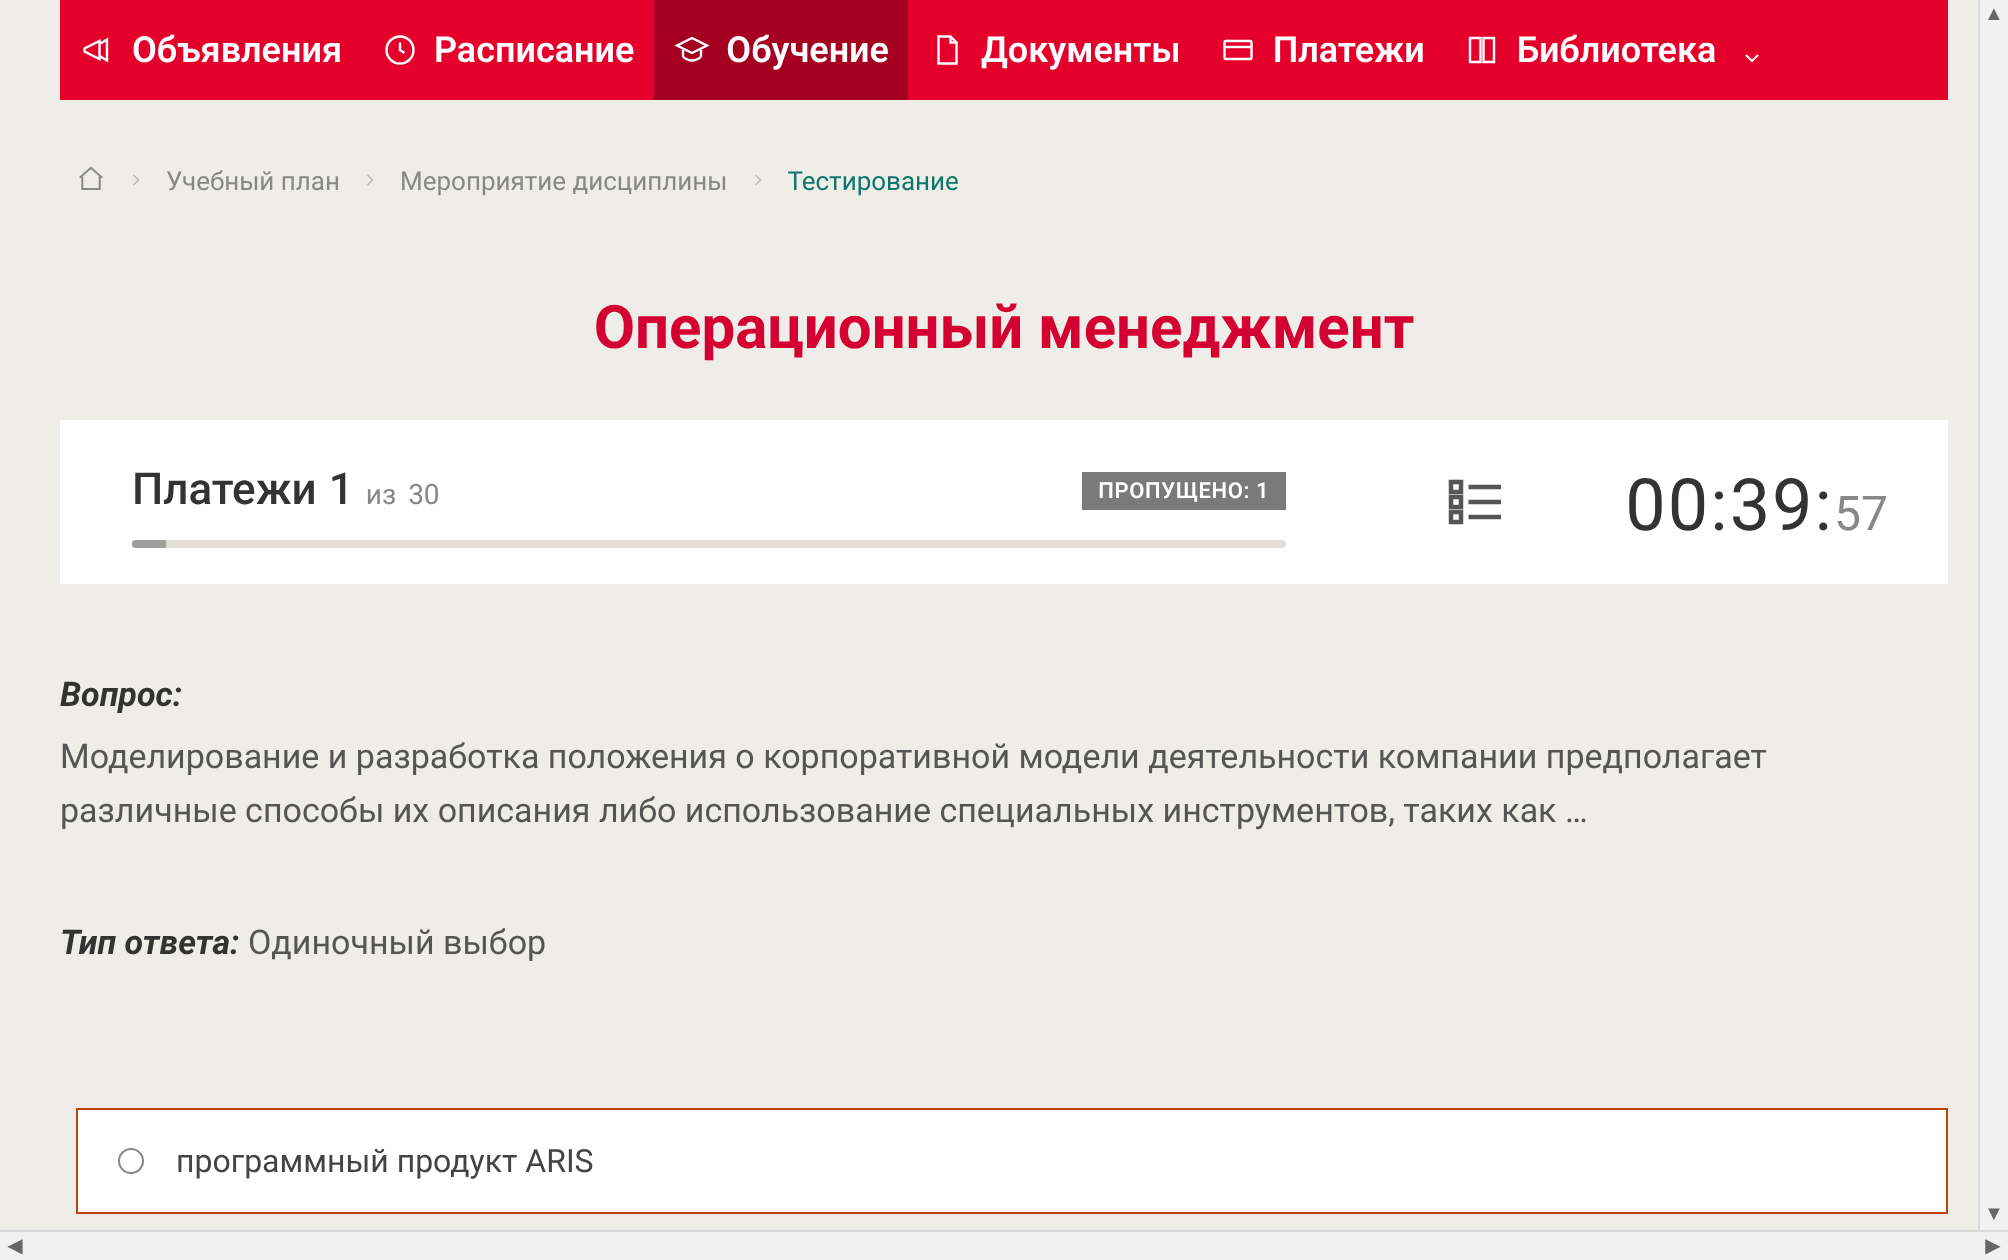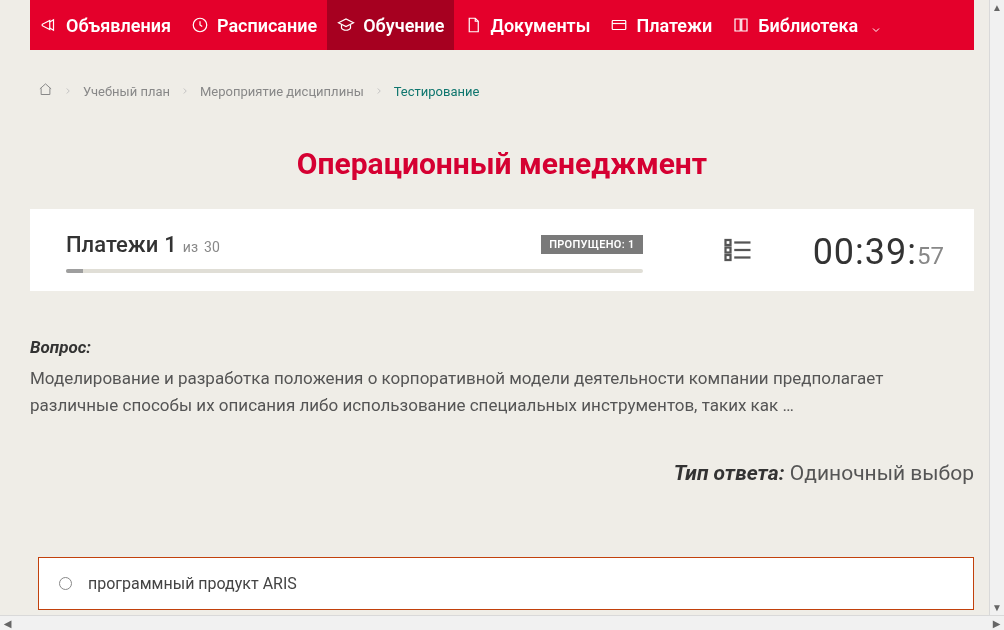--- a/index.html
+++ b/index.html
@@ -131,21 +131,21 @@
       align-items: baseline;
       color: #333;
       font-weight: 400;
     }
     .timer-main { font-size: 36px; letter-spacing: 1px; }
     .timer-sec { font-size: 24px; color: #888; }
 
     .question-area { padding: 46px 30px 22px 30px; color:#444; }
     .q-label { font-weight: 700; font-style: italic; font-size: 17px; margin-bottom: 8px; color:#333;}
     .q-text { font-size: 17px; line-height: 1.6; margin-bottom: 42px; color:#555;}
-    .a-type-row { font-size: 21px; margin-bottom: 50px; color:#555;text-align:right;}
+    .a-type-row { font-size: 17px; margin-bottom: 50px; color:#555;}
     .a-type-label { font-weight: 700; font-style: italic; color:#333;}
 
     .options { padding: 0 30px 40px 38px; }
     .option {
       border: 1px solid #c2410c;
       background: #fff;
       padding: 16px 20px;
       margin-bottom: 16px;
       display: flex;
       align-items: center;

